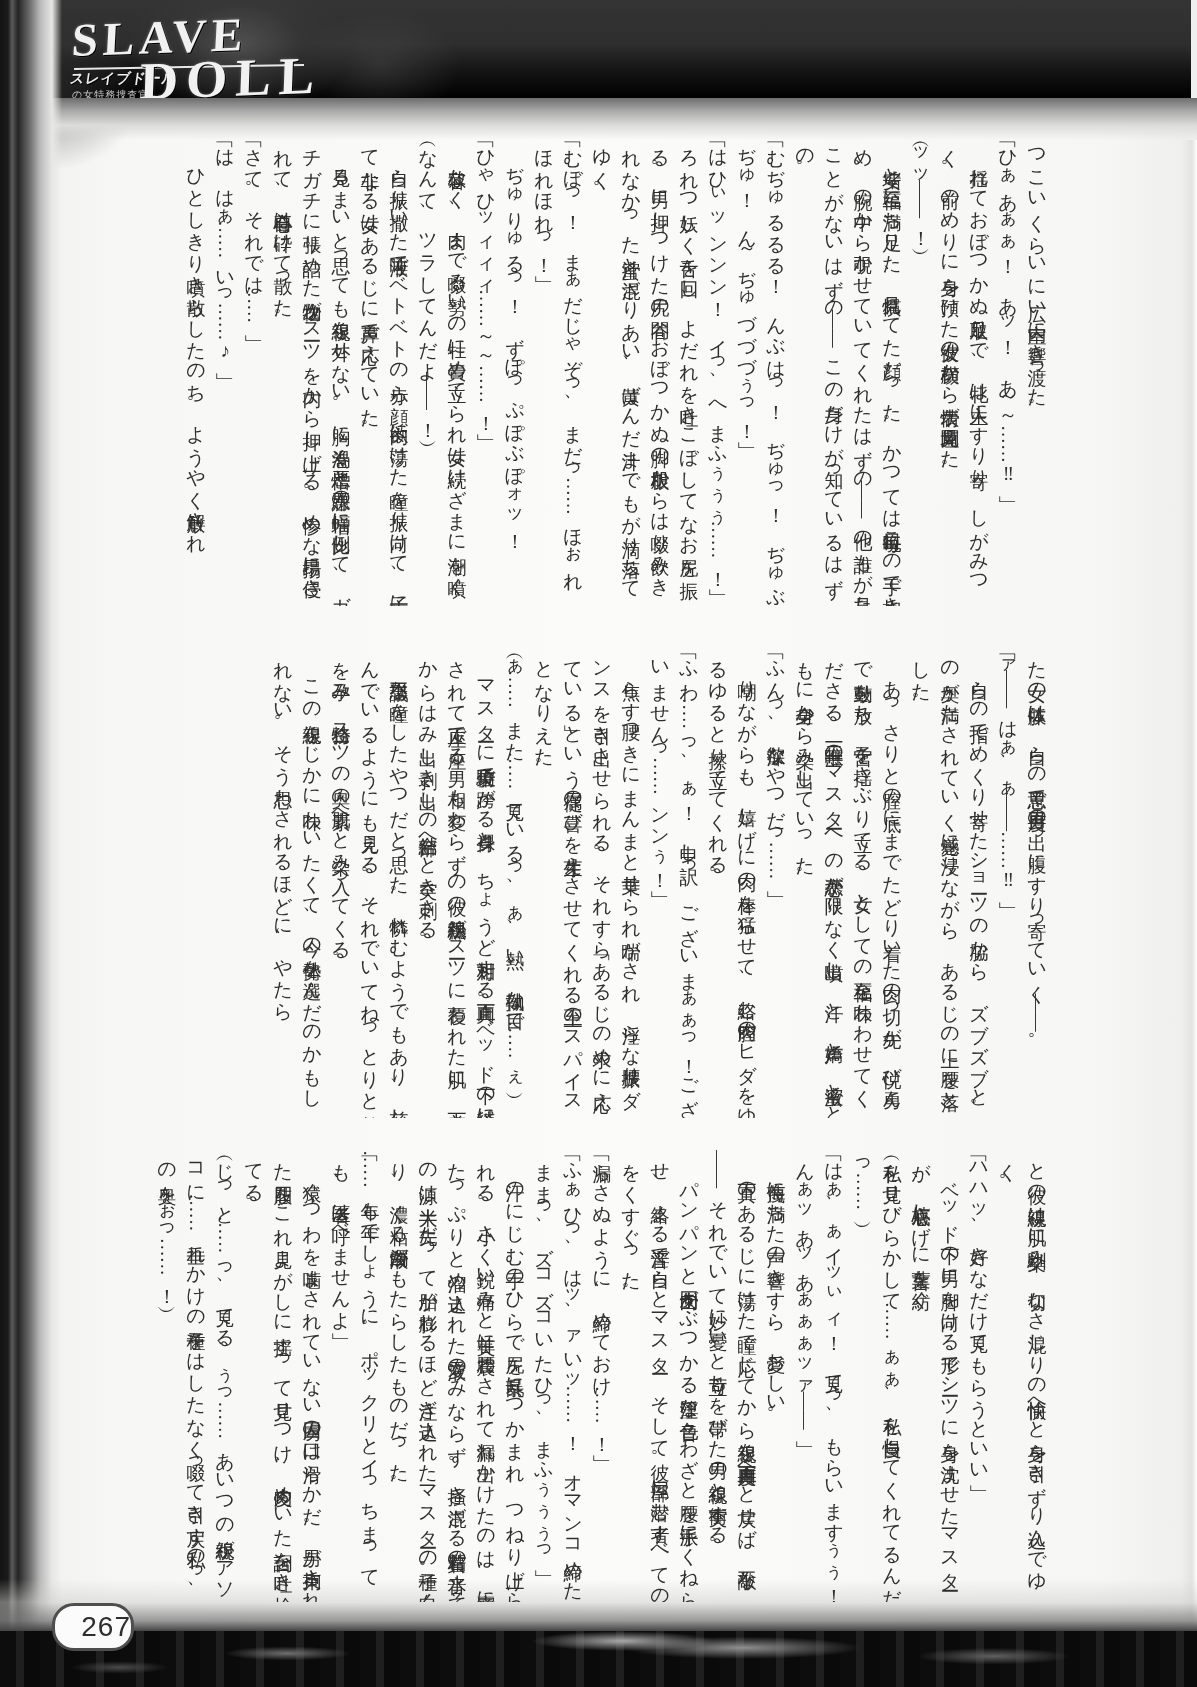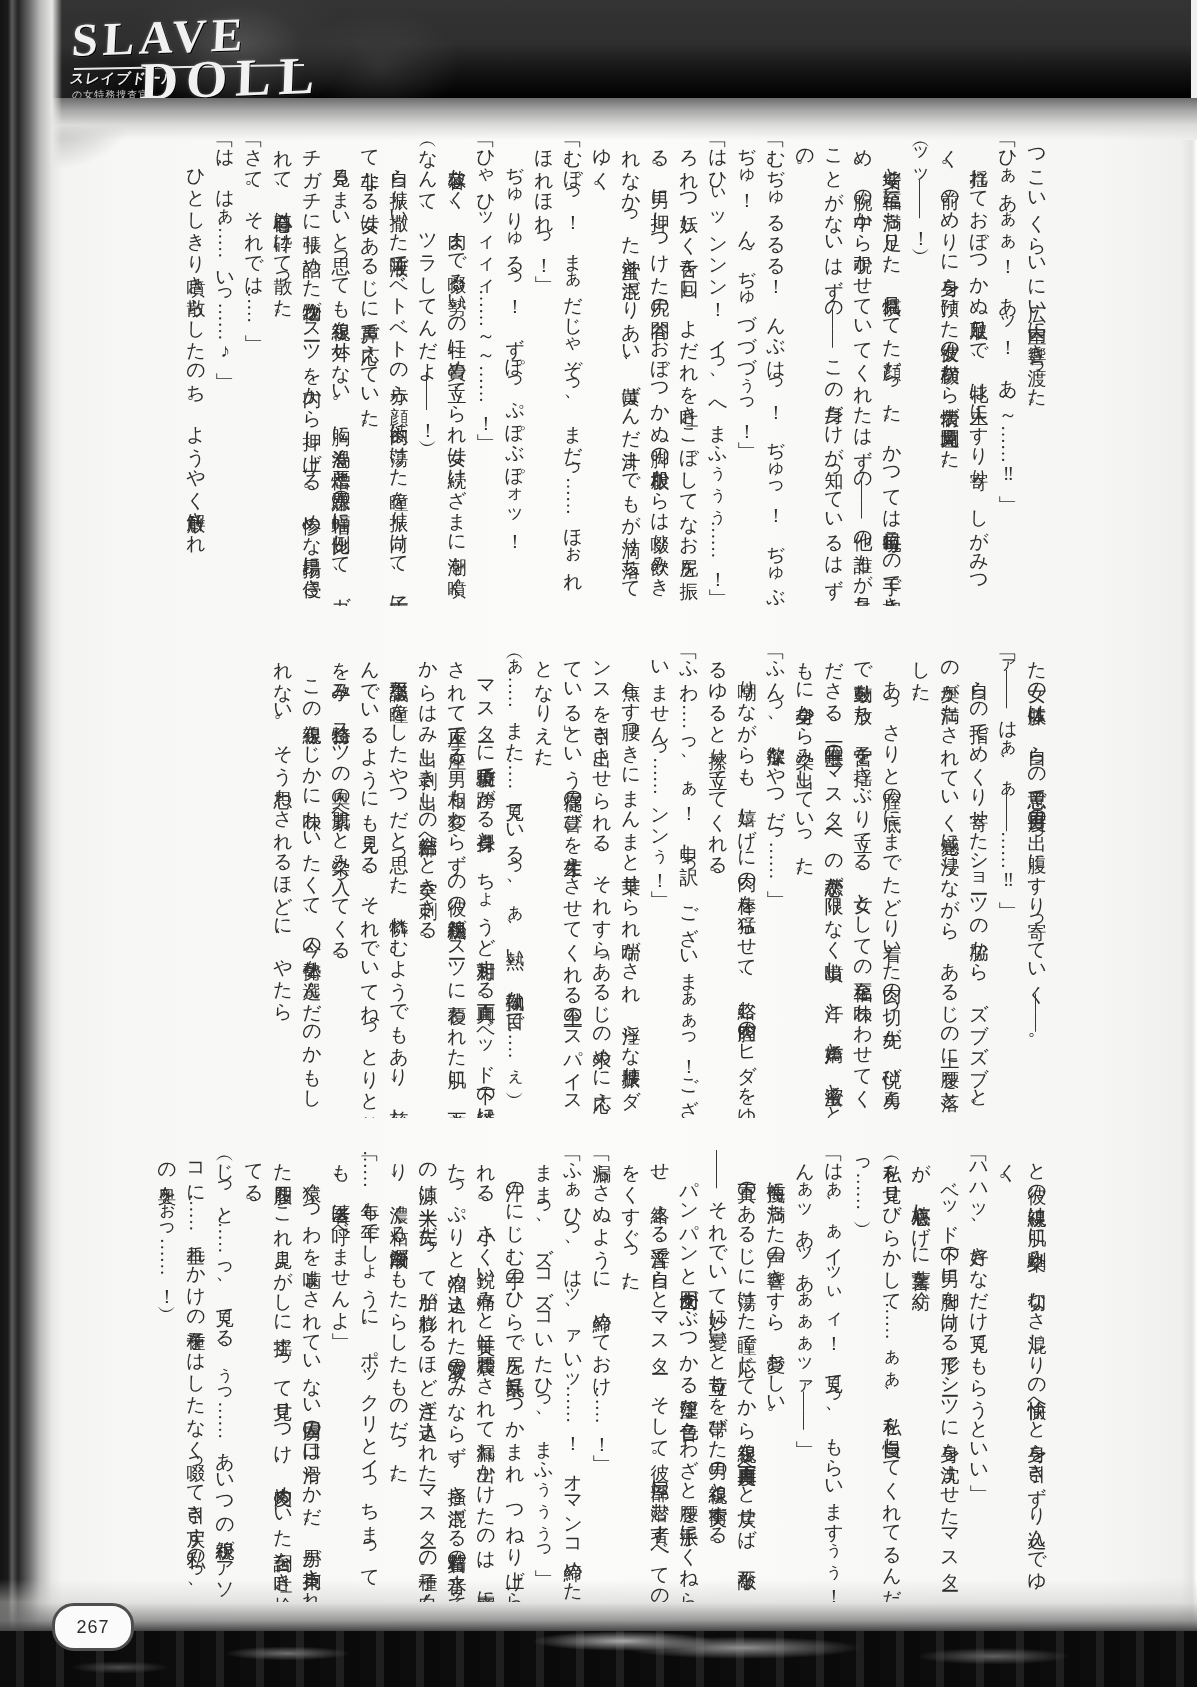--- a/index.html
+++ b/index.html
@@ -69,23 +69,23 @@
       radial-gradient(ellipse 90px 10px at 24% 40%,#6f6f6f 0,rgba(0,0,0,0) 70%),
       radial-gradient(ellipse 110px 12px at 83% 45%,#606060 0,rgba(0,0,0,0) 70%),
       radial-gradient(ellipse 70px 9px at 10% 65%,#4a4a4a 0,rgba(0,0,0,0) 70%),
       repeating-linear-gradient(90deg,#0d0d0d 0 16px,#1f1f1f 16px 24px,#0a0a0a 24px 40px),
       #0b0b0b;
   }
   
   .page-badge{
     position:absolute;left:52px;top:1603px;width:76px;height:42px;
     background:#fbfbfb;border:3px solid #4e4e4e;border-radius:22px;
-    display:flex;align-items:center;justify-content:center;
+    display:flex;align-items:center;justify-content:flex-end;
     font-family:"Liberation Sans","DejaVu Sans",sans-serif;
-    font-size:18px;color:#2e2e2e;letter-spacing:1px;z-index:5;
+    font-size:28px;color:#2e2e2e;letter-spacing:1px;z-index:5;
   }
   
   .band{
     position:absolute;left:64px;width:988px;
     writing-mode:vertical-rl;-webkit-writing-mode:vertical-rl;
     text-orientation:mixed;
     font-size:19px;line-height:29px;color:#2f2f2f;
     overflow:hidden;
   }
   .band p{margin:0;padding:0;}

